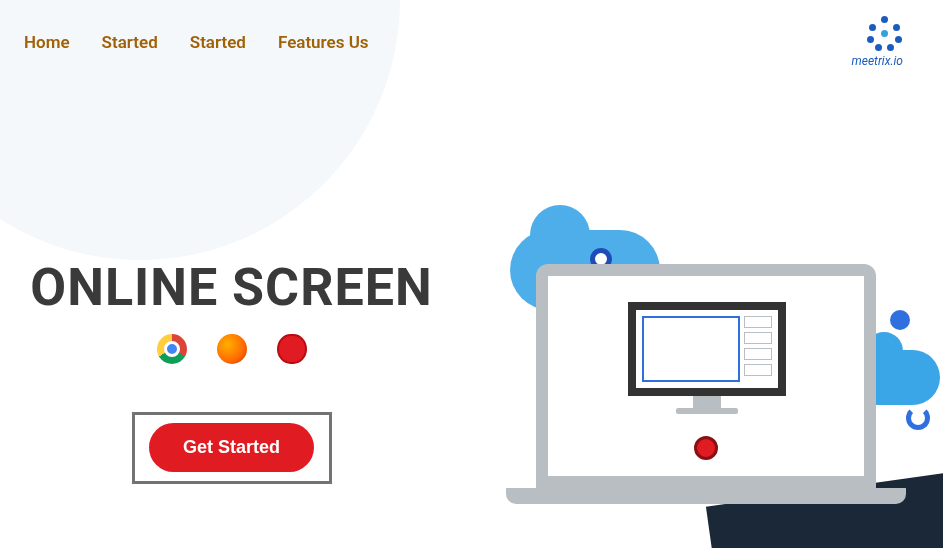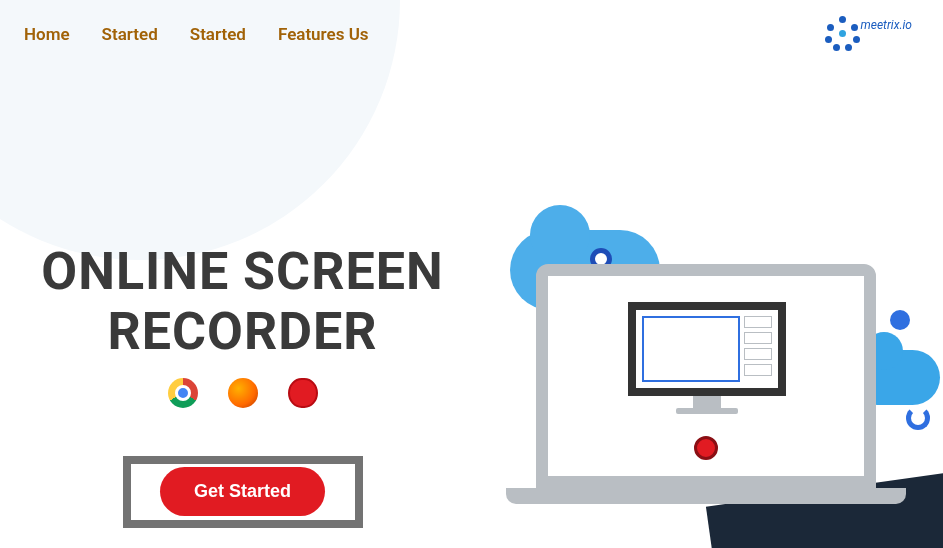--- a/index.html
+++ b/index.html
@@ -45,23 +45,23 @@
     .nav-links { display: flex; gap: 32px; }
     .nav-link {
       color: #a16207;
       font-weight: 600;
       font-size: 17px;
       cursor: pointer;
       text-decoration: none;
     }
     .logo {
       display: flex;
-      flex-direction: row;
-      align-items: flex-start;
-      margin-right: 7px;
+      flex-direction: column;
+      align-items: flex-end;
+      margin-right: 16px;
     }
     .logo-mark {
       width: 36px;
       height: 36px;
       position: relative;
     }
     .logo-dot {
       position: absolute;
       width: 7px;
       height: 7px;
@@ -74,21 +74,20 @@
       font-style: italic;
       margin-top: 2px;
     }
     
     .hero {
       position: relative;
       z-index: 2;
       display: flex;
       align-items: flex-start;
       padding-top: 190px;
-      padding-left: 11px;
     }
     .hero-left {
       width: 455px;
       padding-left: 8px;
       text-align: center;
     }
     .hero-title {
       font-size: 52px;
       font-weight: 700;
       color: #3a3a3a;
@@ -124,23 +123,23 @@
       background: radial-gradient(circle at 35% 35%, #ffb000, #ff6a00 60%, #b53400);
     }
     .opera {
       background: #e11b22;
       border-radius: 50% / 55%;
       border: 2px solid #b80b12;
     }
     
     .cta-wrap {
       margin: 48px auto 0 auto;
-      width: 240px;
+      width: 200px;
       height: 72px;
-      border: 8px solid #737373;
+      border: 3px solid #737373;
       display: flex;
       align-items: center;
       justify-content: center;
     }
     .cta-btn {
       background: #e11b22;
       color: #fff;
       border: none;
       border-radius: 999px;
       padding: 14px 34px;
@@ -305,21 +304,20 @@
       <span class="logo-dot" style="left:14px; top:14px; background:#2fa3e0;"></span>
     </div>
     <div class="logo-text">meetrix.io</div>
   </div>
 </div>
 
 <div class="hero">
   <div class="hero-left">
     <h1 class="hero-title">
       <span>ONLINE SCREEN</span><br>
-      <span>RECORDER</span>
     </h1>
     <div class="browser-icons">
       <div class="browser-icon chrome"></div>
       <div class="browser-icon firefox"></div>
       <div class="browser-icon opera"></div>
     </div>
     <div class="cta-wrap">
       <button class="cta-btn">Get Started</button>
     </div>
   </div>

